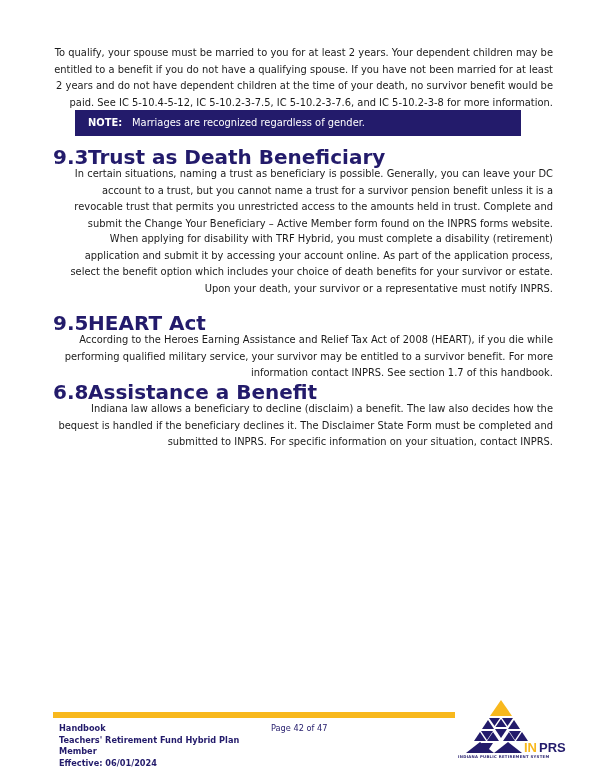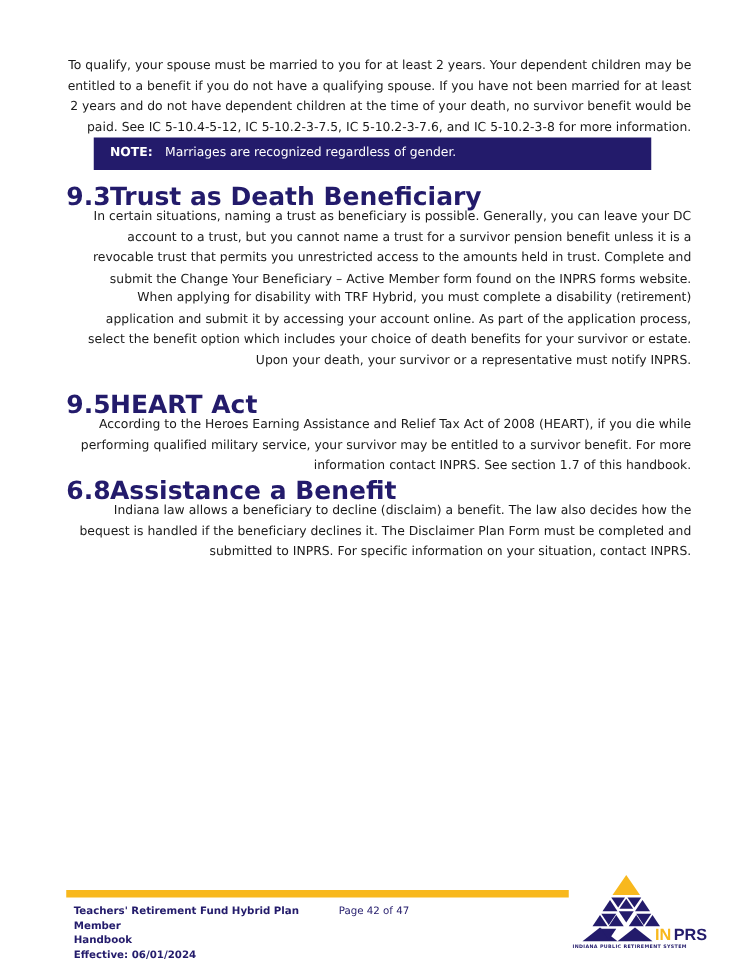--- a/index.html
+++ b/index.html
@@ -60,28 +60,28 @@
     <p class="body-text">When applying for disability with TRF Hybrid, you must complete a disability (retirement) application and submit it by accessing your account online. As part of the application process, select the benefit option which includes your choice of death benefits for your survivor or estate. Upon your death, your survivor or a representative must notify INPRS.</p>
   </div>
 
   <div class="section" style="top:314px;">
     <h2><span class="num">9.5</span><span>HEART Act</span></h2>
     <p class="body-text">According to the Heroes Earning Assistance and Relief Tax Act of 2008 (HEART), if you die while performing qualified military service, your survivor may be entitled to a survivor benefit. For more information contact INPRS. See section 1.7 of this handbook.</p>
   </div>
 
   <div class="section" style="top:383px;">
     <h2><span class="num">6.8</span><span>Assistance a Benefit</span></h2>
-    <p class="body-text">Indiana law allows a beneficiary to decline (disclaim) a benefit. The law also decides how the bequest is handled if the beneficiary declines it. The Disclaimer Plan Form must be completed and submitted to INPRS. For specific information on your situation, contact INPRS.</p>
+    <p class="body-text">Indiana law allows a beneficiary to decline (disclaim) a benefit. The law also decides how the bequest is handled if the beneficiary declines it. The Disclaimer State Form must be completed and submitted to INPRS. For specific information on your situation, contact INPRS.</p>
   </div>
 </div>
 
 <div class="footer-bar"></div>
 <div class="footer-text">
+  <div>Handbook</div>
   <div>Teachers' Retirement Fund Hybrid Plan Member</div>
-  <div>Handbook</div>
   <div>Effective: 06/01/2024</div>
 </div>
 <div class="footer-page">Page 42 of 47</div>
 
 <svg class="logo" viewBox="0 0 110 64">
   <polygon points="43,2 54,18 32,18" fill="#f8b81d"></polygon>
   <polygon points="31,20 42,20 36.5,28" fill="#231b6b"></polygon>
   <polygon points="44,20 55,20 49.5,28" fill="#231b6b"></polygon>
   <polygon points="43,21 37.5,29 48.5,29" fill="#231b6b"></polygon>
   <polygon points="30,22 36,31 24,31" fill="#231b6b"></polygon>

